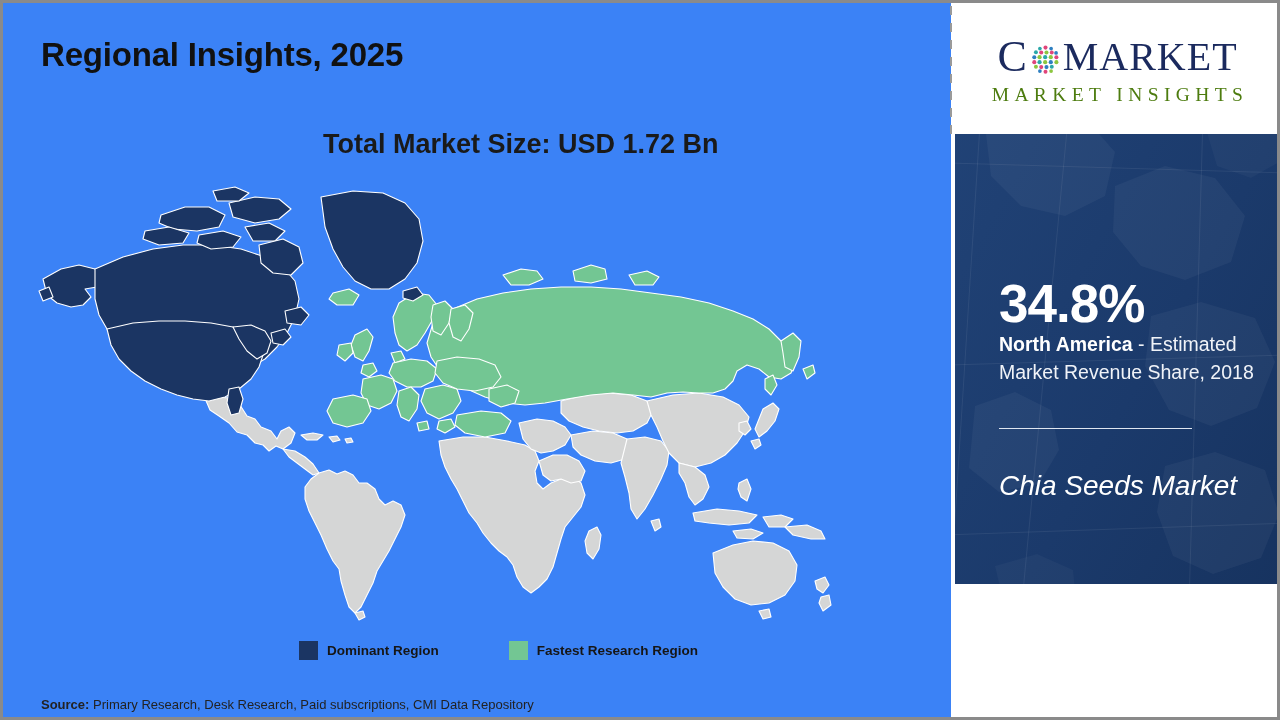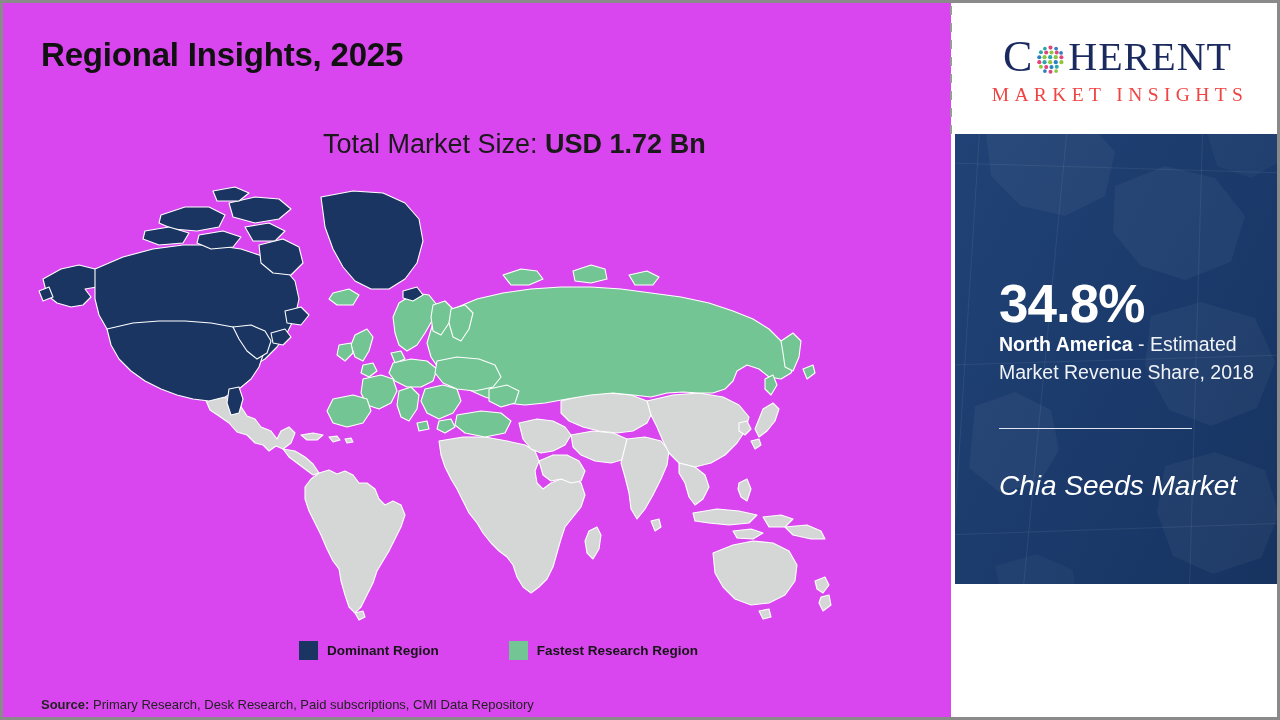--- a/index.html
+++ b/index.html
@@ -14,33 +14,33 @@
     width:1280px;height:720px;
     box-sizing:border-box;
     border:3px solid #8a8a8a;
     background:#ffffff;
     overflow:hidden;
   }
 
   
   #left-panel{
     position:absolute;left:0;top:0;width:948px;height:714px;
-    background:#d946ef;
+    background:#3b82f6;
   }
   #page-title{
     position:absolute;left:38px;top:33px;
     font-size:33px;font-weight:bold;color:#111111;
     letter-spacing:-0.2px;
     white-space:nowrap;
   }
   #market-size-line{
     position:absolute;left:320px;top:126px;
     font-size:27px;color:#1a1a1a;white-space:nowrap;
   }
-  #market-size-line .ms-label{font-weight:normal;}
+  #market-size-line .ms-label{font-weight:bold;}
   #market-size-line .ms-value{font-weight:bold;}
 
   
   #world-map{
     position:absolute;left:30px;top:180px;width:800px;height:440px;
   }
   #world-map svg{display:block;width:100%;height:100%;}
 
   
   #map-legend{
@@ -77,21 +77,21 @@
     font-size:40px;letter-spacing:1px;color:#1b2a5e;line-height:1;
   }
   #logo-wordmark .lw-c{font-size:44px;}
   #logo-globe-icon{
     display:inline-block;width:33px;height:33px;margin:0 1px;
     position:relative;top:3px;
   }
   #logo-subtitle{
     margin-top:5px;
     font-family:"Liberation Serif", serif;
-    font-size:19.5px;letter-spacing:5.4px;color:#ef4444;
+    font-size:19.5px;letter-spacing:5.4px;color:#4d7c0f;
     padding-left:5px;
   }
 
   #stats-panel{
     position:absolute;left:952px;top:131px;width:325px;height:450px;
     background:#1b3a6b;
     overflow:hidden;
   }
   #stats-panel-texture{
     position:absolute;inset:0;opacity:1;
@@ -312,21 +312,21 @@
             <circle cx="21" cy="72" r="6" fill="#8cc63f"></circle>
             <circle cx="37" cy="73" r="6.2" fill="#e0457b"></circle>
             <circle cx="53" cy="73" r="6.2" fill="#2e7fc1"></circle>
             <circle cx="69" cy="72" r="6" fill="#2aa8a8"></circle>
             <circle cx="33" cy="85" r="5.6" fill="#2e7fc1"></circle>
             <circle cx="50" cy="87" r="6" fill="#e0457b"></circle>
             <circle cx="67" cy="85" r="5.6" fill="#8cc63f"></circle>
           </g>
         </svg>
       </span>
-      <span>HERENT</span>
+      <span>MARKET</span>
     </div>
     <div id="logo-subtitle">MARKET INSIGHTS</div>
   </div>
 
   <div id="stats-panel">
     <div id="stats-panel-texture">
       <svg viewBox="0 0 325 586" xmlns="http://www.w3.org/2000/svg" preserveAspectRatio="xMidYMid slice">
         <defs>
           <linearGradient id="panelGrad" x1="0" y1="0" x2="1" y2="1">
             <stop offset="0%" stop-color="#214377"></stop>

